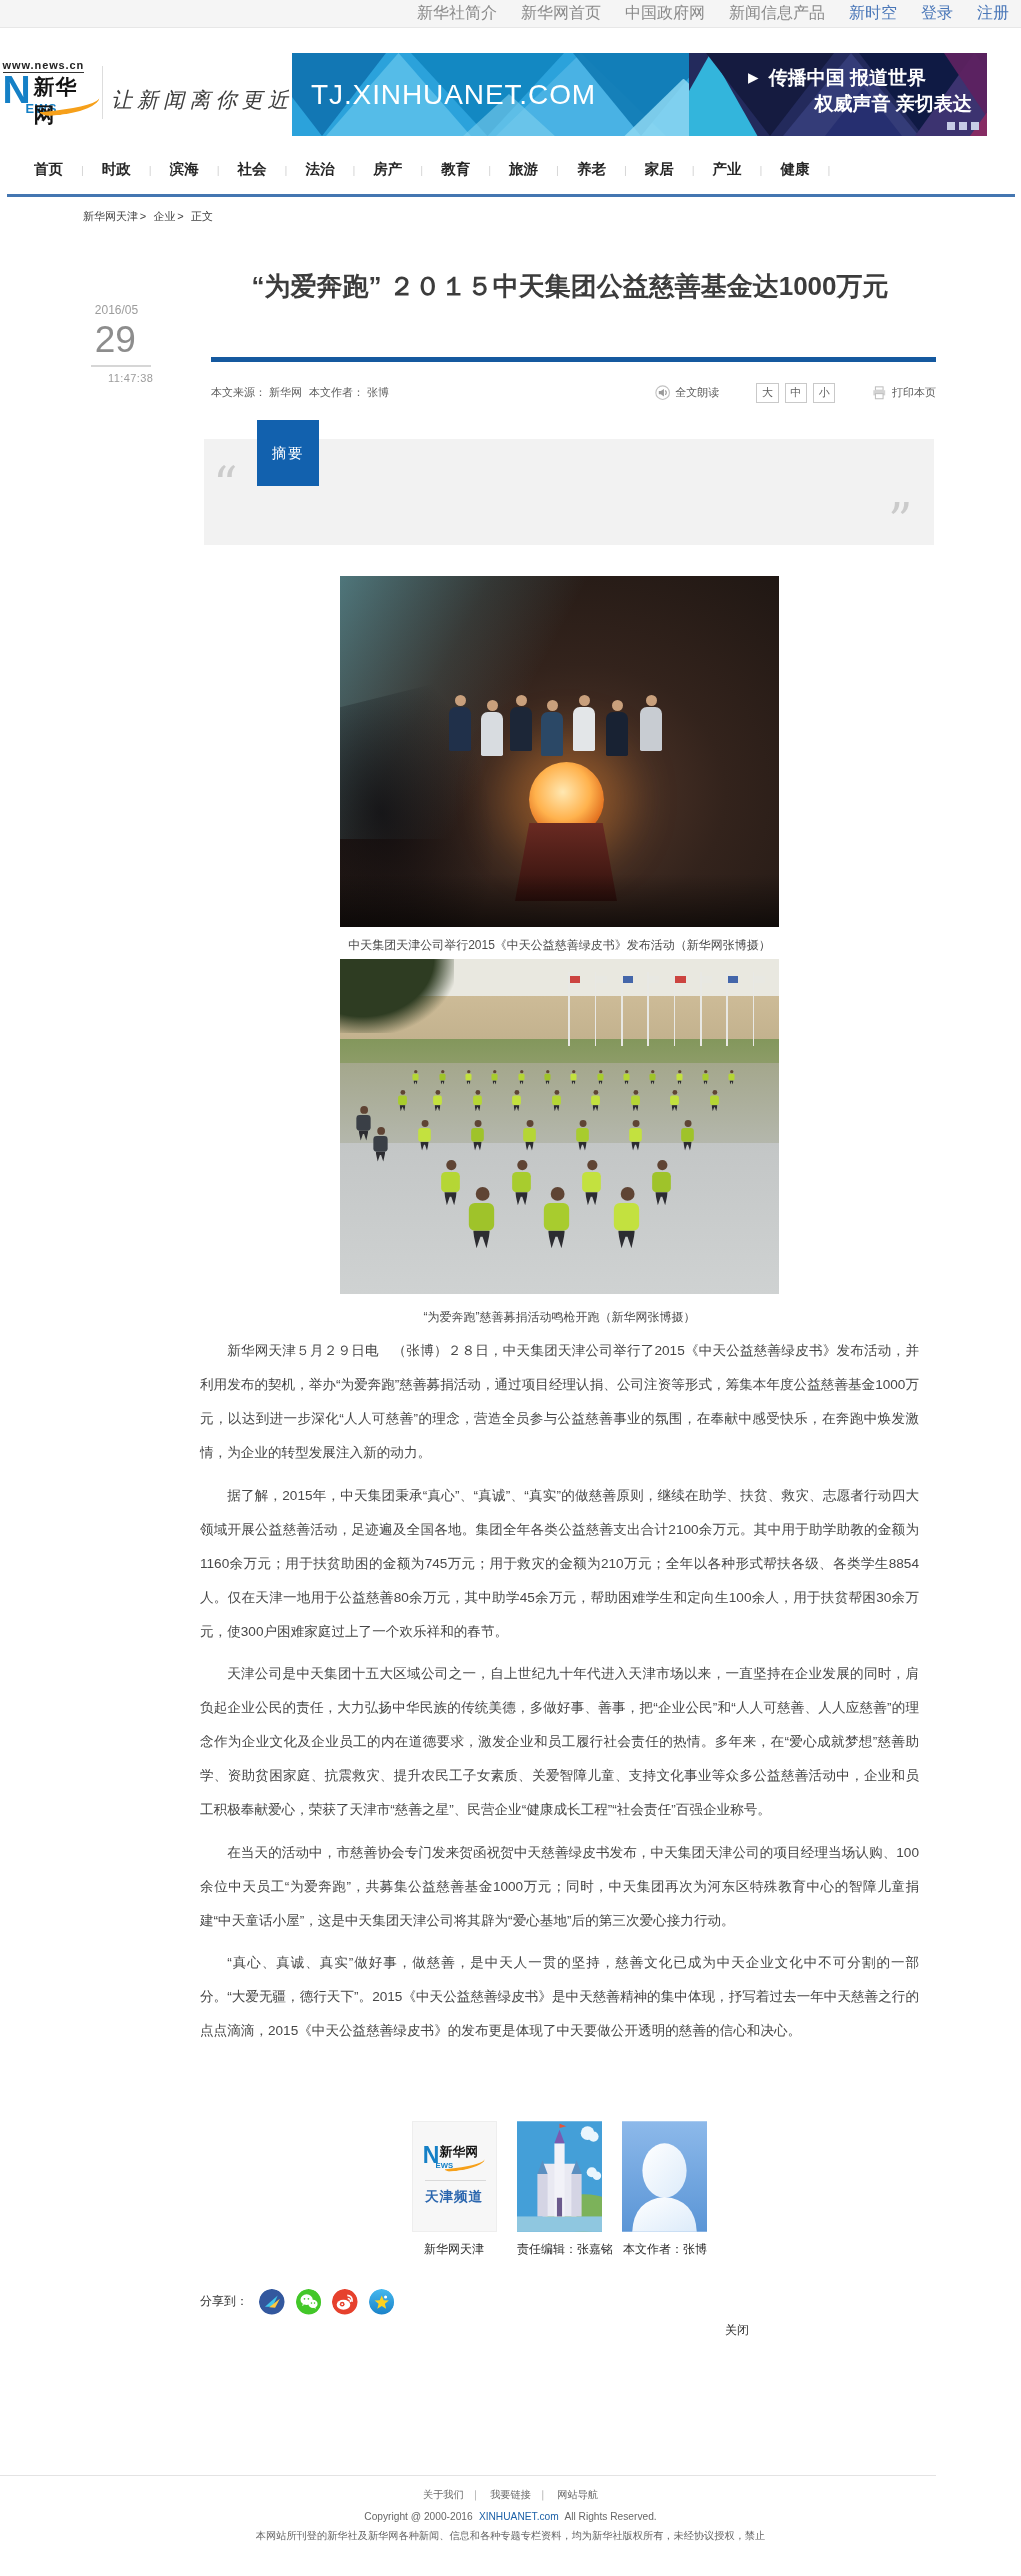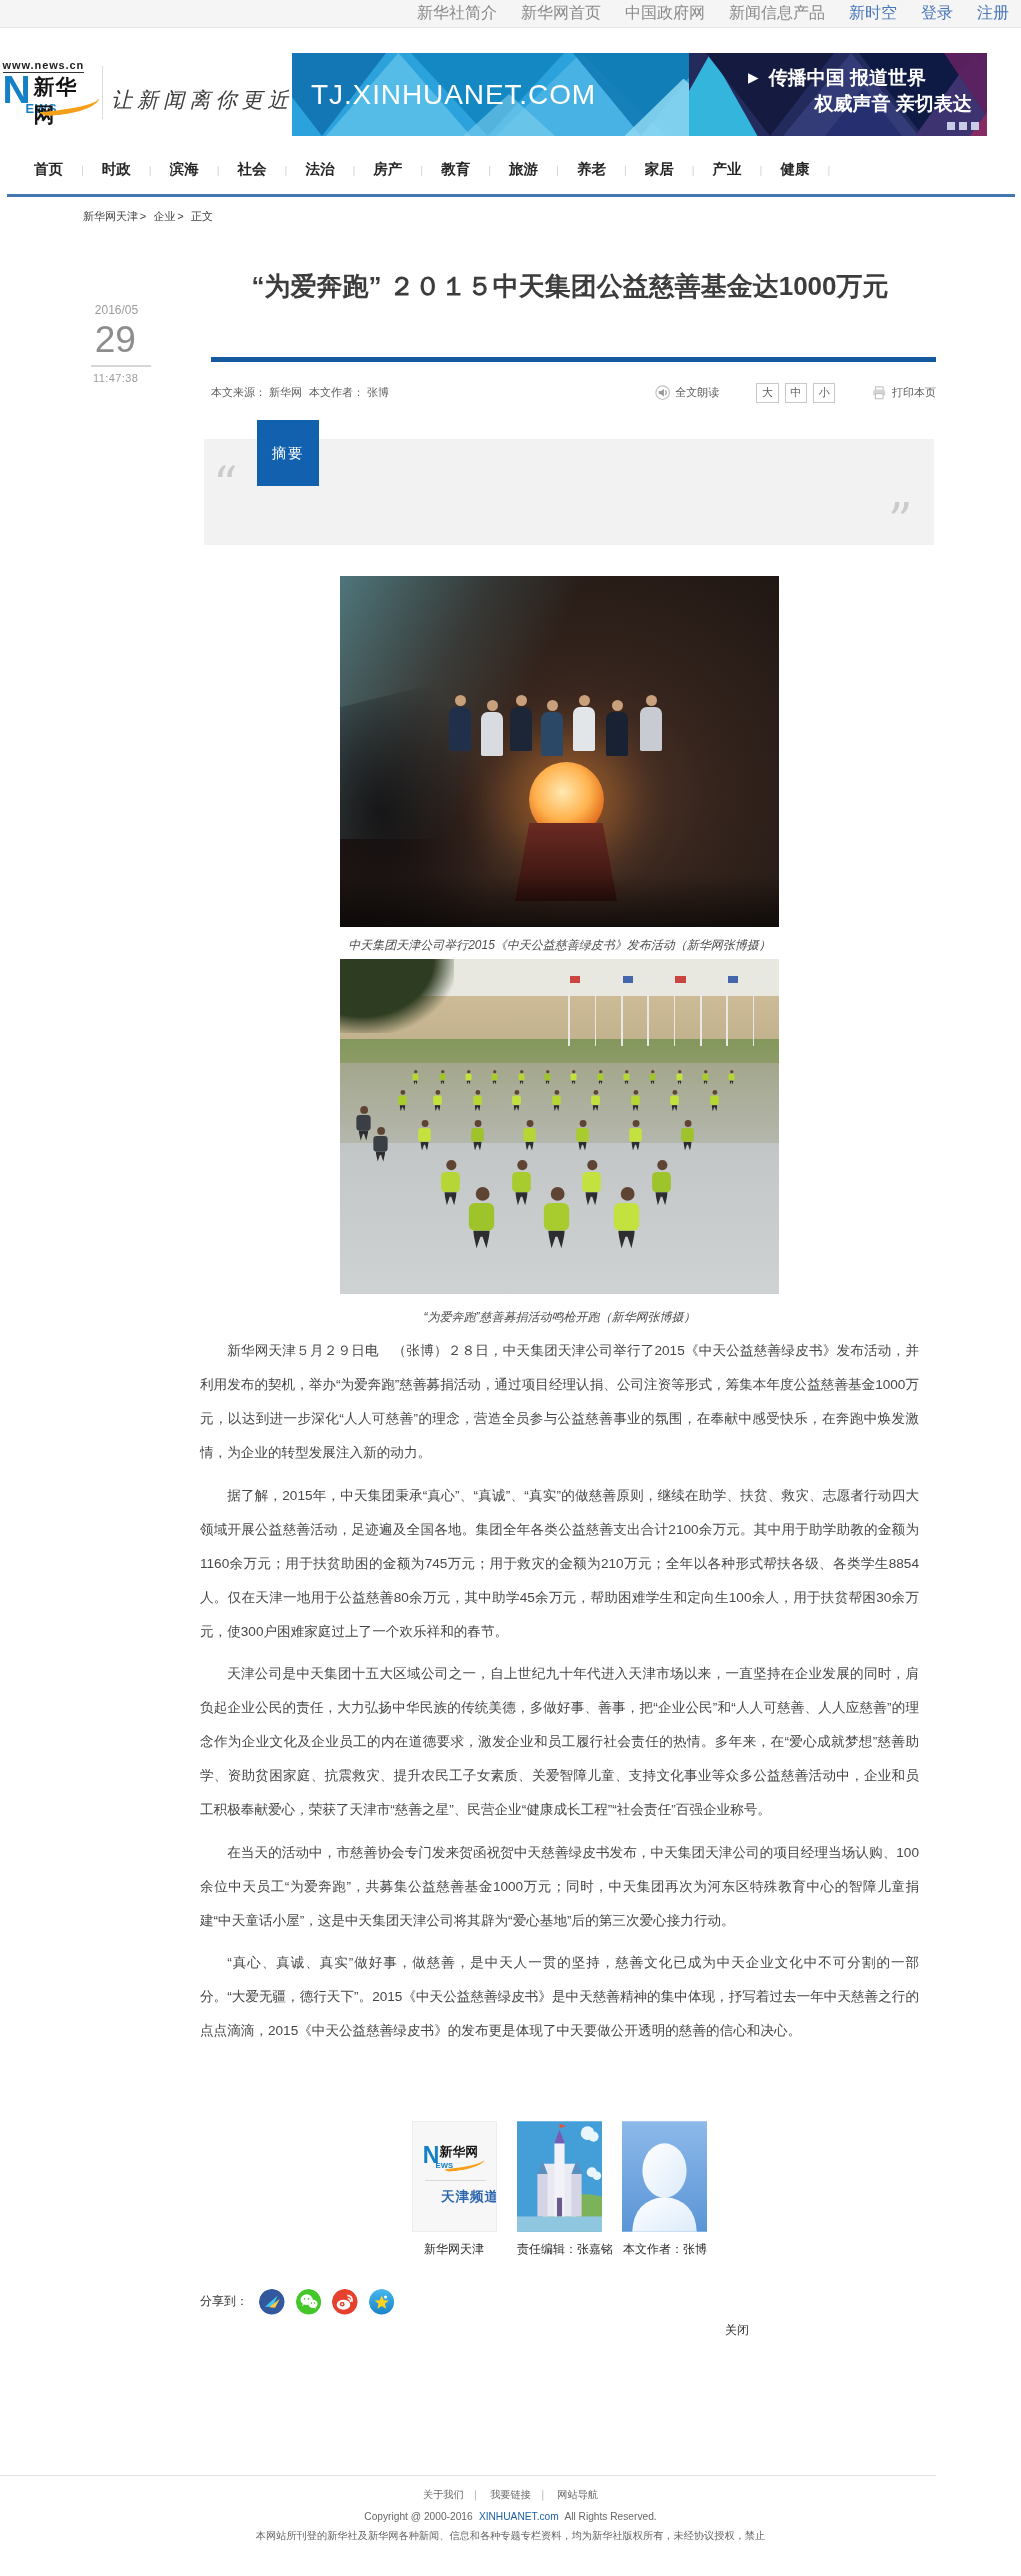--- a/index.html
+++ b/index.html
@@ -47,41 +47,41 @@
   .breadcrumb{position:absolute;left:83px;top:209px;font-size:11px;color:#3f3f3f;}
   .crumb{color:#3f3f3f;text-decoration:none;}
   .crumb:not(.last)::after{content:">";margin:0 4.3px 0 1.7px;color:#3f3f3f;}
 
   
   .art-title{position:absolute;left:204px;top:247px;width:732px;text-align:center;font-size:26px;font-weight:bold;color:#3c3c3c;line-height:44px;}
   .date-block{position:absolute;left:88px;top:303px;width:65px;text-align:left;}
   .date-ym{font-size:12px;color:#9c9c9c;margin-left:6.8px;}
   .date-day{font-size:37px;color:#8d8d8d;margin:1.7px 0 0 6.8px;line-height:41px;}
   .date-divider{width:60px;height:2.6px;background:#d6d6d6;margin:5.1px 0 5.1px 3.4px;}
-  .date-time{font-size:11px;color:#9c9c9c;margin-left:5px;letter-spacing:0.4px;}
+  .date-time{font-size:11px;color:#9c9c9c;margin-left:20px;letter-spacing:0.4px;}
   .title-rule{position:absolute;left:211px;top:357px;width:725px;height:5.1px;background:#15599f;}
   .meta{position:absolute;left:211px;top:380px;width:725px;height:25.5px;display:flex;align-items:center;}
   .meta-left{display:flex;gap:7px;font-size:11px;color:#5d5d5d;}
   .meta-right{margin-left:auto;display:flex;align-items:center;}
   .readaloud{display:flex;align-items:center;gap:5.1px;font-size:11px;color:#5d5d5d;cursor:pointer;}
   .sizebtns{display:flex;gap:6px;margin-left:37px;}
   .sizebtn{width:20.4px;height:18px;border:0.9px solid #c9c9c9;font-size:11px;color:#5d5d5d;display:flex;align-items:center;justify-content:center;cursor:pointer;background:#fff;}
   .printbtn{display:flex;align-items:center;gap:5.1px;font-size:11px;color:#5d5d5d;margin-left:37px;cursor:pointer;}
 
   
   .summary-box{position:absolute;left:204px;top:439px;width:730px;height:106px;background:#f2f2f2;}
   .summary-tag{position:absolute;left:257px;top:420px;width:62px;height:66px;background:#1261ae;color:#fff;font-size:14.5px;
                display:flex;align-items:center;justify-content:center;letter-spacing:1.7px;}
   .q-open,.q-close{position:absolute;font-family:"DejaVu Serif","Liberation Serif",serif;font-size:48px;color:#cbcbcb;line-height:1;}
   .q-open{left:213px;top:460px;}
   .q-close{left:888px;top:497px;}
   .summary-text{position:absolute;left:274px;top:468px;width:609px;font-size:12px;line-height:29px;color:#585858;}
 
   
-  .figure{position:absolute;left:200px;width:719px;text-align:center;font-style:italic;}
+  .figure{position:absolute;left:200px;width:719px;text-align:center;}
   .fig1{top:576px;}
   .fig2{top:959px;}
   .photo{position:relative;display:inline-block;overflow:hidden;}
   .photo1{width:439px;height:351px;background:radial-gradient(ellipse at 55% 62%,#54382a 0%,#33231c 42%,#1c1512 100%);}
   .photo2{width:439px;height:335px;
      background:linear-gradient(#e9e8e0 0%,#e9e8e0 11%,#cdbb97 11%,#c3b28e 24%,#83975c 24%,#8d9c68 31%,#a4a78c 31%,#b4b7ac 55%,#c3c6c6 55%,#cfd2d2 100%);}
   .caption{margin-top:6.8px;font-size:12px;color:#4c4c4c;}
   .fig2 .caption{margin-top:12px;}
   
   .p1-beam{position:absolute;left:0;top:0;width:60%;height:75%;background:linear-gradient(118deg,rgba(130,215,228,.5) 0%,rgba(130,215,228,.15) 38%,rgba(130,215,228,0) 62%);}
@@ -111,21 +111,21 @@
   .cards{position:absolute;left:200px;top:2121px;width:719px;display:flex;justify-content:center;gap:20.4px;}
   .card{width:85px;text-align:center;}
   .card-img{width:85px;height:111px;overflow:hidden;position:relative;}
   .card-label{margin-top:8.5px;font-size:12px;color:#2e2e2e;white-space:nowrap;}
   .card1-img{background:#f7f7f7;border:0.9px solid #eee;box-sizing:border-box;}
   .c1-n{position:absolute;left:10.2px;top:22px;font-size:23px;font-weight:bold;color:#1580c6;line-height:1;}
   .c1-ews{position:absolute;left:23px;top:39px;font-size:7.7px;font-weight:bold;color:#1580c6;}
   .c1-cn{position:absolute;left:27px;top:22px;font-size:12.8px;font-weight:bold;color:#141414;}
   .c1-swoosh{position:absolute;left:31px;top:36px;width:41px;height:8.5px;border-bottom:3.4px solid #f6a01a;border-radius:0 0 80% 30%;transform:rotate(-7deg);}
   .c1-div{position:absolute;left:12px;top:58px;width:61px;height:0.9px;background:#d9d9d9;}
-  .c1-channel{position:absolute;left:16px;top:66px;width:100%;text-align:center;font-size:13.6px;font-weight:bold;color:#2b66ae;letter-spacing:0.9px;}
+  .c1-channel{position:absolute;left:0;top:66px;width:100%;text-align:center;font-size:13.6px;font-weight:bold;color:#2b66ae;letter-spacing:0.9px;}
 
   
   .share{position:absolute;left:200px;top:2289px;display:flex;align-items:center;gap:11px;}
   .share-label{font-size:12px;color:#333;}
   .share-icon{width:25.5px;height:25.5px;border-radius:50%;cursor:pointer;display:block;}
 
   .close-link{position:absolute;left:725px;top:2322px;font-size:12px;color:#2f2f2f;cursor:pointer;}
 
   
   .footer-rule{position:absolute;left:0;top:2475px;width:936px;height:0.9px;background:#e3e3e3;}

